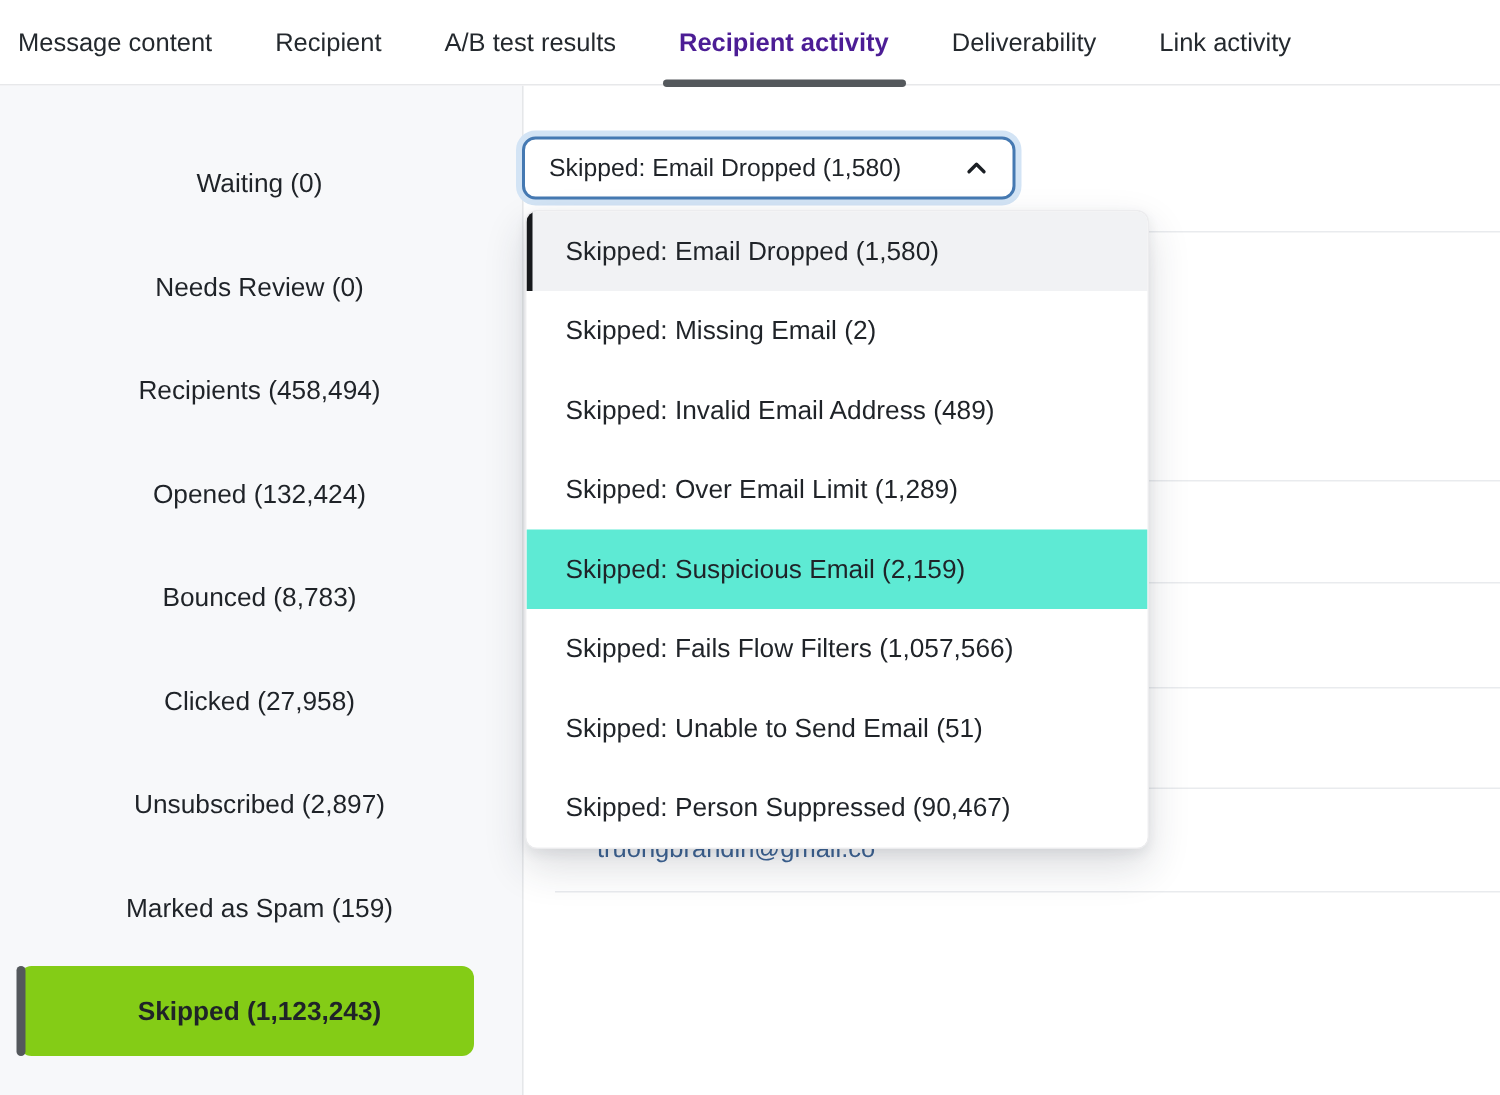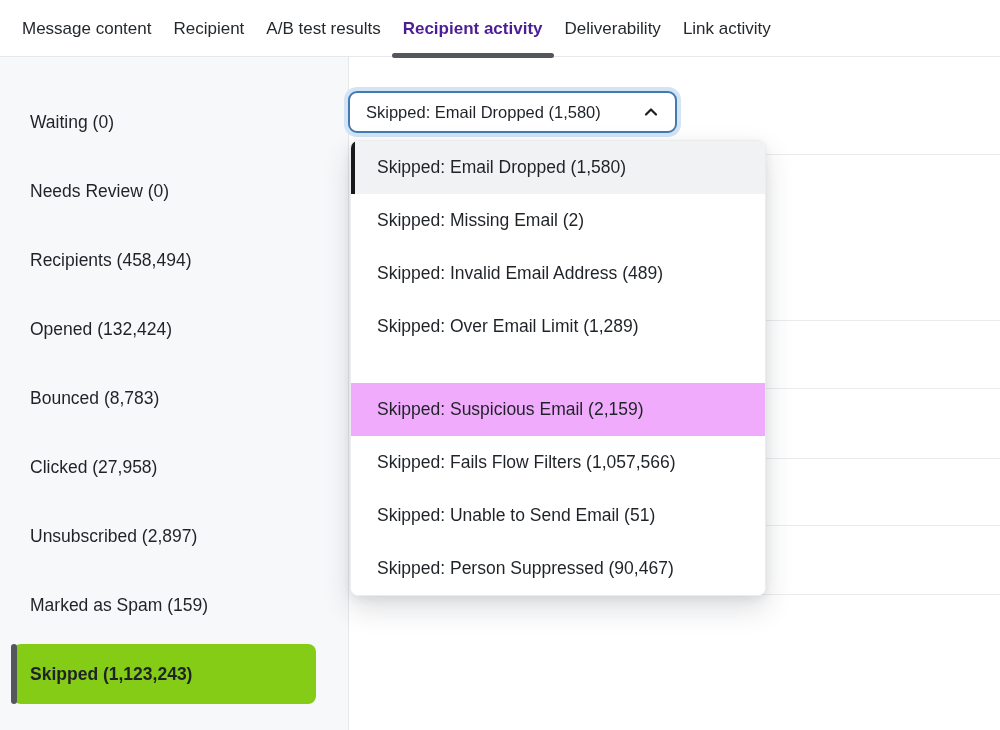--- a/index.html
+++ b/index.html
@@ -11,21 +11,21 @@
     color: #21262b;
   }
   #app { position: relative; width: 1000px; height: 730px; }
 
   
   .topnav {
     position: absolute; top: 0; left: 0; right: 0; height: 57px;
     background: #ffffff;
     border-bottom: 1px solid #e7e8ea;
     display: flex; align-items: center;
-    padding-left: 22px; gap: 22px;
+    padding-left: 12px; gap: 42px;
     z-index: 10;
   }
   .tab {
     font-size: 17px; color: #24292e; cursor: pointer;
     white-space: nowrap; position: relative; text-decoration: none;
     line-height: 57px; height: 57px; display: inline-block;
   }
   .tab.active { font-weight: 700; color: #4c1d95; }
   .tab.active::after {
     content: "";
@@ -41,21 +41,21 @@
     border-right: 1px solid #e5e7e9;
     padding-top: 31px;
     z-index: 5;
   }
   .sb-item { height: 69px; position: relative; cursor: pointer; }
   .sb-pill {
     position: absolute; left: 13px; right: 32px; top: 4px; height: 60px;
     border-radius: 8px;
     display: flex; align-items: center;
     padding-left: 17px;
-    font-size: 17.5px; color: #1f2328;
+    font-size: 17.5px; color: #1f2328; justify-content: center;
   }
   .sb-item.selected .sb-pill {
     background: #84cc16;
     font-weight: 700;
   }
   .sel-bar {
     position: absolute; left: -2px; top: 0; bottom: 0; width: 6px;
     border-radius: 3px; background: #54585c;
   }
 
@@ -98,21 +98,21 @@
     overflow: hidden;
     z-index: 6;
   }
   .opt {
     height: 53px; display: flex; align-items: center;
     padding-left: 26px; position: relative;
     font-size: 17.5px; color: #1f2328;
     cursor: pointer; background: #ffffff;
   }
   .opt.selected { background: #f1f2f4; }
-  .opt.hovered  { background: #f0abfc; margin-top: 30px; }
+  .opt.hovered  { background: #5eead4; }
   .opt-bar {
     position: absolute; left: 0; top: 0; bottom: 0; width: 4px;
     background: #17191c;
   }
 </style>
 </head>
 <body>
 
 <div id="app">
 

